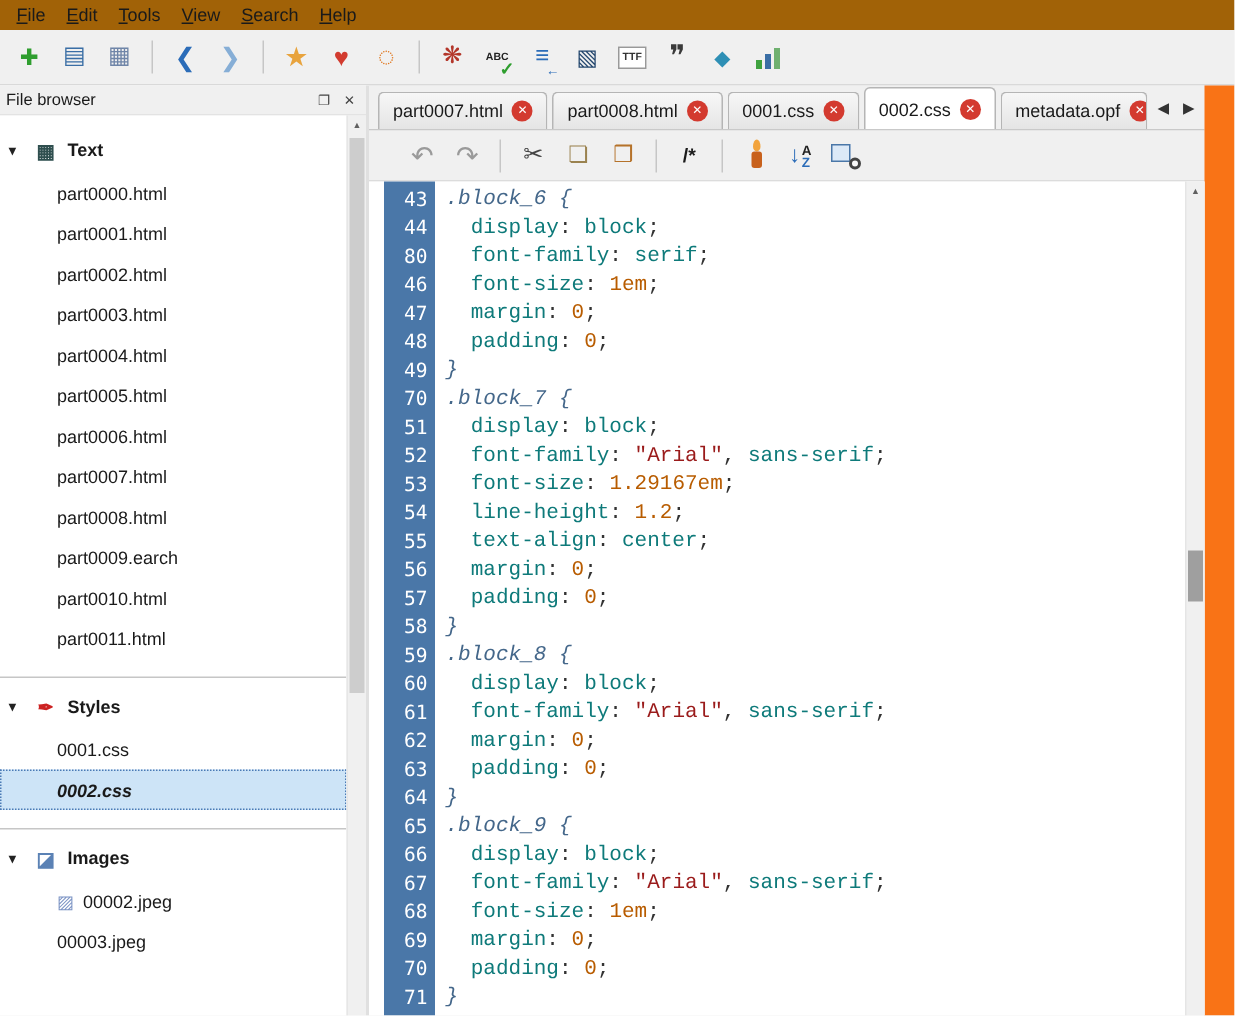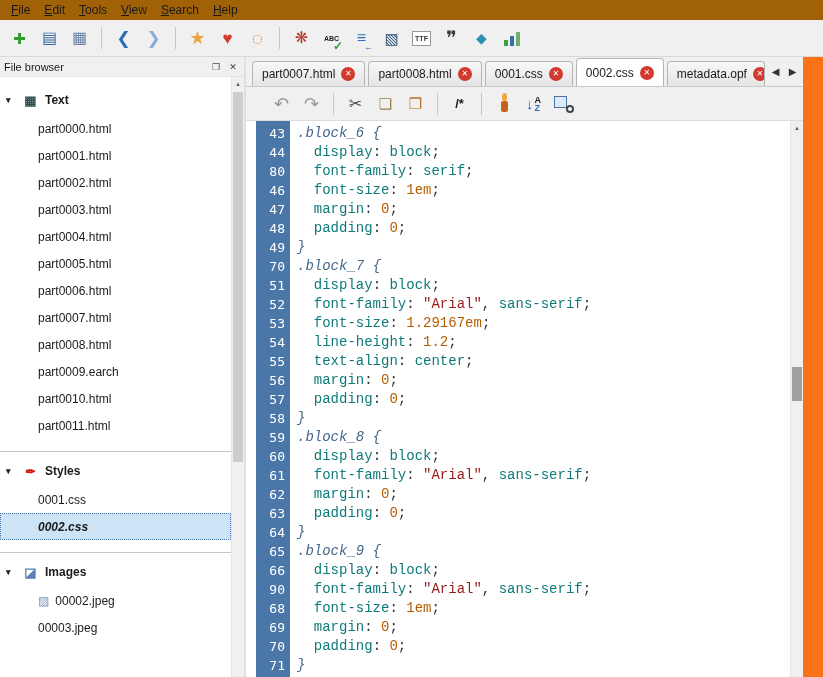--- a/index.html
+++ b/index.html
@@ -326,21 +326,21 @@
             <div class="ln">57</div>
             <div class="ln">58</div>
             <div class="ln">59</div>
             <div class="ln">60</div>
             <div class="ln">61</div>
             <div class="ln">62</div>
             <div class="ln">63</div>
             <div class="ln">64</div>
             <div class="ln">65</div>
             <div class="ln">66</div>
-            <div class="ln">90</div>
+            <div class="ln">67</div>
             <div class="ln">68</div>
             <div class="ln">69</div>
             <div class="ln">70</div>
             <div class="ln">71</div>
           </div>
         <div class="code">
             <div class="code-line"><span class="tok-sel">.block_6</span><span class="tok-pln"> </span><span class="tok-brc">{</span></div>
             <div class="code-line"><span class="tok-pln">  </span><span class="tok-prp">display</span><span class="tok-pun">:</span><span class="tok-pln"> </span><span class="tok-val">block</span><span class="tok-pun">;</span></div>
             <div class="code-line"><span class="tok-pln">  </span><span class="tok-prp">font-family</span><span class="tok-pun">:</span><span class="tok-pln"> </span><span class="tok-val">serif</span><span class="tok-pun">;</span></div>
             <div class="code-line"><span class="tok-pln">  </span><span class="tok-prp">font-size</span><span class="tok-pun">:</span><span class="tok-pln"> </span><span class="tok-num">1em</span><span class="tok-pun">;</span></div>

